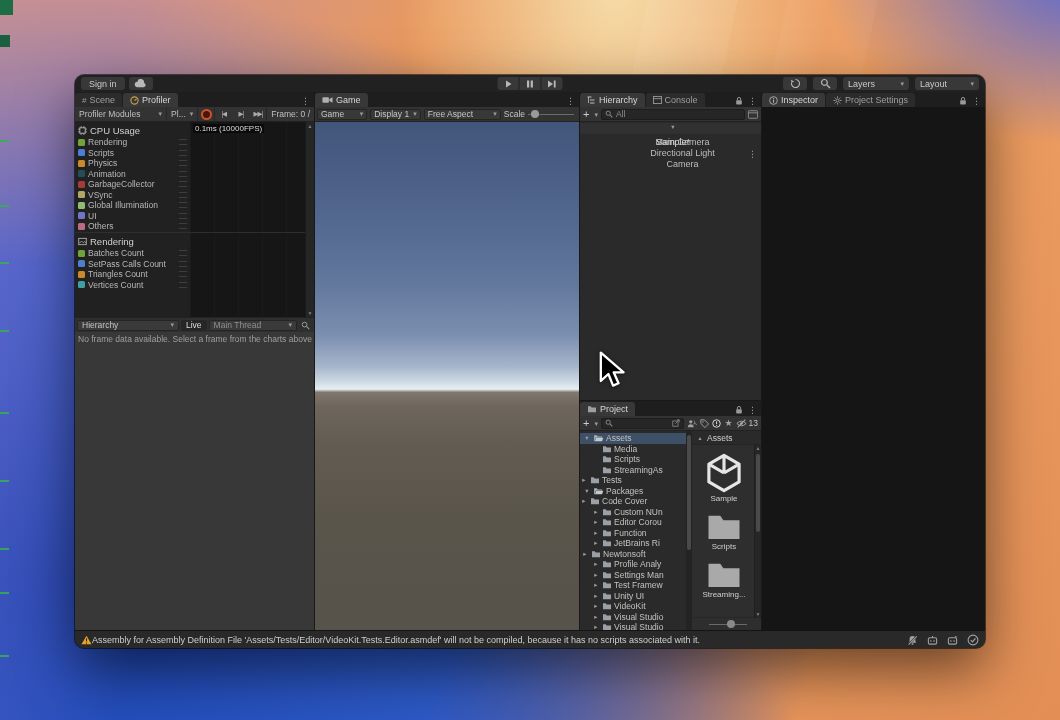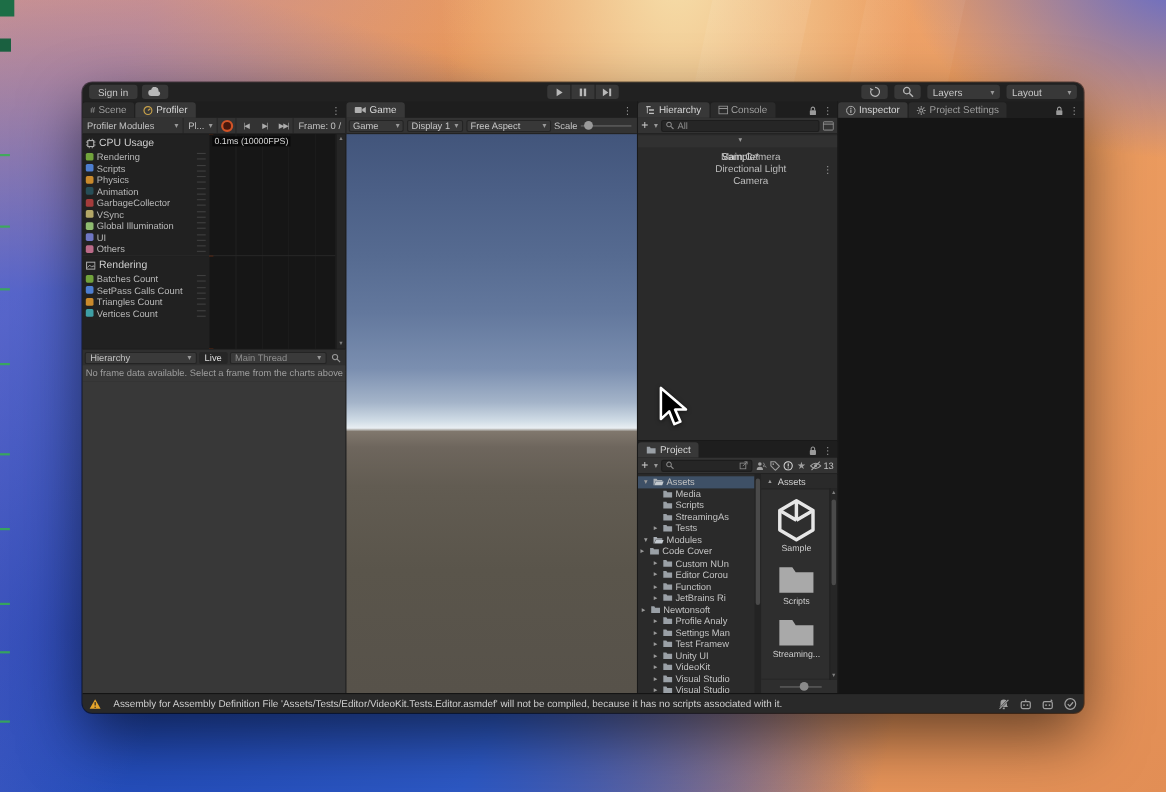--- a/index.html
+++ b/index.html
@@ -99,21 +99,21 @@
   .vthumb{position:absolute;top:4px;left:1px;right:1px;height:58%;background:#4a4a4a;border-radius:2px;}
   .ppane{flex:1;display:flex;flex-direction:column;background:#2e2e2e;position:relative;min-width:0;}
   .ppane-head{height:13px;background:#2a2a2a;display:flex;align-items:center;gap:3px;font-size:8.5px;color:#cfcfcf;padding:0 4px;border-bottom:1px solid #242424;flex:none;}
   .grid{flex:1;padding:7px 8px 0 4px;overflow:hidden;}
   .gitem{width:56px;display:flex;flex-direction:column;align-items:center;margin-bottom:8px;}
   .glabel{font-size:8px;color:#cfcfcf;margin-top:0;white-space:nowrap;overflow:hidden;max-width:54px;}
   .pane-scroll{position:absolute;right:0;top:13px;bottom:12px;width:7px;background:#262626;border-left:1px solid #202020;color:#808080;font-size:5px;display:flex;flex-direction:column;justify-content:space-between;align-items:center;padding:1px 0;box-sizing:border-box;}
   .pane-scroll .thumb{position:absolute;top:10px;left:1px;right:1px;height:45%;background:#4a4a4a;border-radius:2px;}
   .pane-slider{height:12px;display:flex;align-items:center;justify-content:flex-end;padding-right:14px;background:#2e2e2e;border-top:1px solid #272727;flex:none;}
   
-  .statusbar{height:18px;background:#292929;border-top:1px solid #141414;display:flex;align-items:center;gap:11px;padding:0 6px;font-size:9px;color:#cfcfcf;flex:none;}
+  .statusbar{height:18px;background:#292929;border-top:1px solid #141414;display:flex;align-items:center;gap:0;padding:0 6px;font-size:9px;color:#cfcfcf;flex:none;}
   .warn-text{white-space:nowrap;overflow:hidden;flex:1;}
   .status-icons{display:flex;gap:9px;align-items:center;padding-left:8px;}
   
   .cursor{position:absolute;left:598px;top:351px;z-index:50;filter:drop-shadow(0 1px 2px rgba(0,0,0,.5));}
   svg{display:block;}
 </style>
 </head>
 <body>
 
 <div class="wallpaper">
@@ -542,34 +542,34 @@
                 </svg>
      <span>Scripts</span>
    </div>
               <div class="ptree-row" style="padding-left:12px">
      <span class="tree-arrow"></span>
      <svg width="10" height="8" viewBox="0 0 12 10">
                   <path d="M1 1.5 h3.5 l1 1.5 H11 v6 H1z" fill="#9aa0a6"></path>
                 </svg>
      <span>StreamingAs</span>
    </div>
-              <div class="ptree-row" style="padding-left:12px">
+              <div class="ptree-row" style="">
      <span class="tree-arrow">▸</span>
      <svg width="10" height="8" viewBox="0 0 12 10">
                   <path d="M1 1.5 h3.5 l1 1.5 H11 v6 H1z" fill="#9aa0a6"></path>
                 </svg>
      <span>Tests</span>
    </div>
               <div class="ptree-row" style="padding-left:3px">
      <span class="tree-arrow">▾</span>
      <svg width="11" height="8" viewBox="0 0 13 10">
                   <path d="M1 1.5 h3.5 l1 1.5 H11 v1.5 H3.2 L1.8 9 H1z" fill="#aab0b6"></path>
                   <path d="M2 9 L3.6 4.8 H12.5 L10.9 9z" fill="#c3c9cf"></path>
                 </svg>
-     <span>Modules</span>
+     <span>Packages</span>
    </div>
               <div class="ptree-row" style="padding-left:0">
      <span class="tree-arrow">▸</span>
      <svg width="10" height="8" viewBox="0 0 12 10">
                   <path d="M1 1.5 h3.5 l1 1.5 H11 v6 H1z" fill="#9aa0a6"></path>
                 </svg>
      <span>Code Cover</span>
    </div>
               <div class="ptree-row" style="padding-left:12px">
      <span class="tree-arrow">▸</span>

